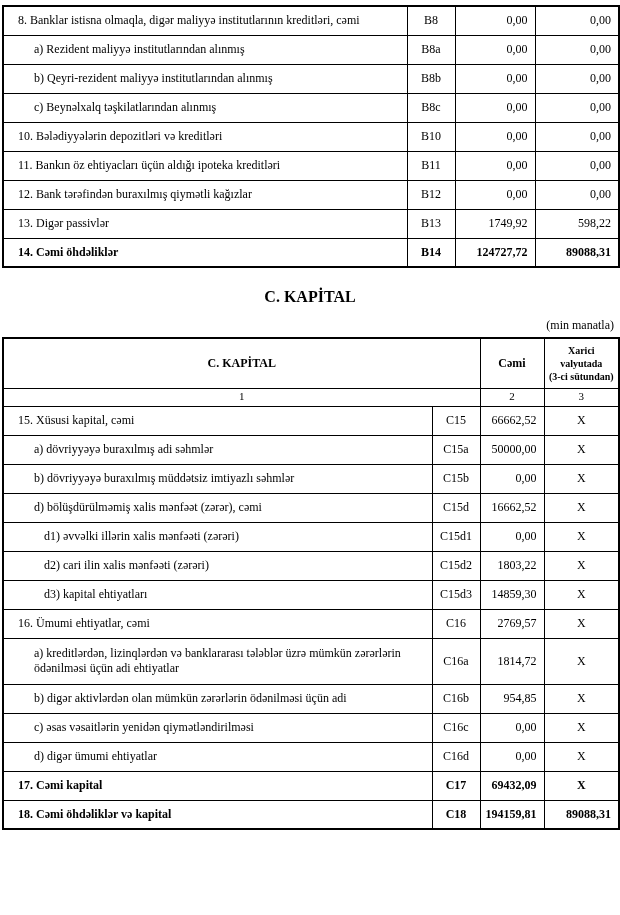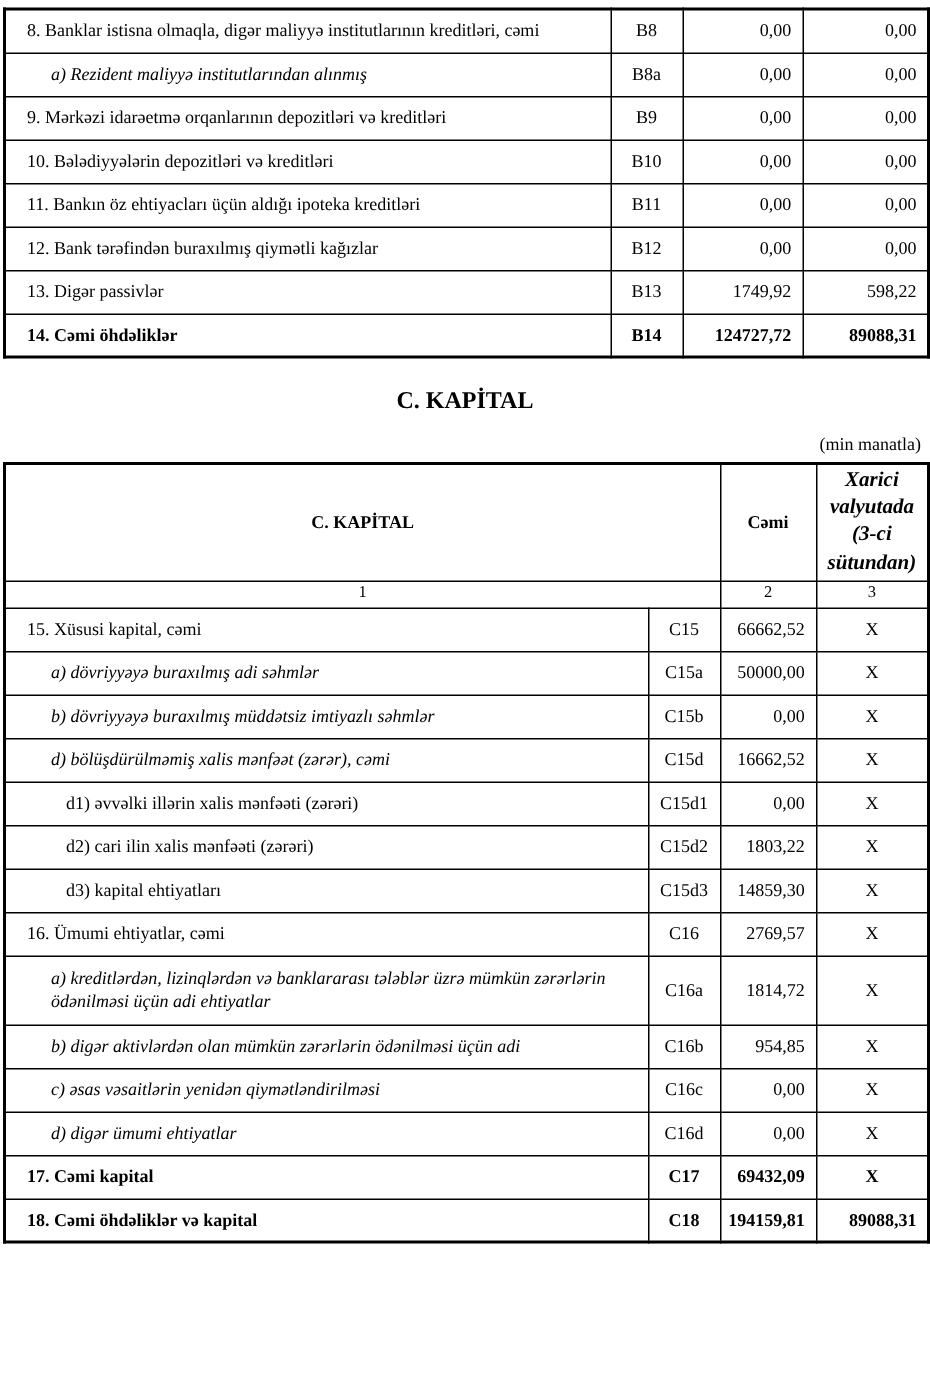--- a/index.html
+++ b/index.html
@@ -25,21 +25,21 @@
     font-size: 12px;
     line-height: 1.25;
     padding: 2px 4px;
     overflow: hidden;
   }
   .tbl tbody tr { height: 29px; }
   .tbl tbody tr.tall { height: 46px; }
 
   td.name { text-align: left; }
   td.ind0 { padding-left: 14px; }
-  td.ind1 { padding-left: 30px; font-style: italic; }
+  td.ind1 { padding-left: 30px; }
   td.ind2 { padding-left: 40px; }
   td.code { text-align: center; }
   td.num  { text-align: right; padding-right: 7px; }
   td.xval { text-align: center; }
   tr.b td { font-weight: bold; }
 
   .section-title {
     text-align: center;
     font-size: 16px;
     font-weight: bold;
@@ -48,21 +48,21 @@
   .unit-note {
     width: 616px;
     text-align: right;
     font-size: 12px;
     margin-bottom: 4px;
     padding-right: 4px;
   }
 
   thead th { font-weight: bold; text-align: center; font-size: 12.5px; }
   tr.head { height: 50px; }
-  tr.head th.foreign { font-size: 14px; line-height: 1.3; font-style: italic; }
+  tr.head th.foreign { font-size: 10px; line-height: 1.3; }
   tr.numrow { height: 18px; }
   tr.numrow th { font-weight: normal; font-size: 11px; padding: 1px; }
 </style>
 </head>
 <body>
 
 <div class="page">
 
   <table class="tbl top">
     <colgroup>
@@ -78,22 +78,28 @@
           <td class="num">0,00</td>
           <td class="num">0,00</td>
         </tr>
         <tr>
           <td class="name ind1">a) Rezident maliyyə institutlarından alınmış</td>
           <td class="code">B8a</td>
           <td class="num">0,00</td>
           <td class="num">0,00</td>
         </tr>
         <tr>
-          <td class="name ind0">9. Mərkəzi idarəetmə orqanlarının depozitləri və kreditləri</td>
-          <td class="code">B9</td>
+          <td class="name ind1">b) Qeyri-rezident maliyyə institutlarından alınmış</td>
+          <td class="code">B8b</td>
+          <td class="num">0,00</td>
+          <td class="num">0,00</td>
+        </tr>
+        <tr>
+          <td class="name ind1">c) Beynəlxalq təşkilatlarından alınmış</td>
+          <td class="code">B8c</td>
           <td class="num">0,00</td>
           <td class="num">0,00</td>
         </tr>
         <tr>
           <td class="name ind0">10. Bələdiyyələrin depozitləri və kreditləri</td>
           <td class="code">B10</td>
           <td class="num">0,00</td>
           <td class="num">0,00</td>
         </tr>
         <tr>

